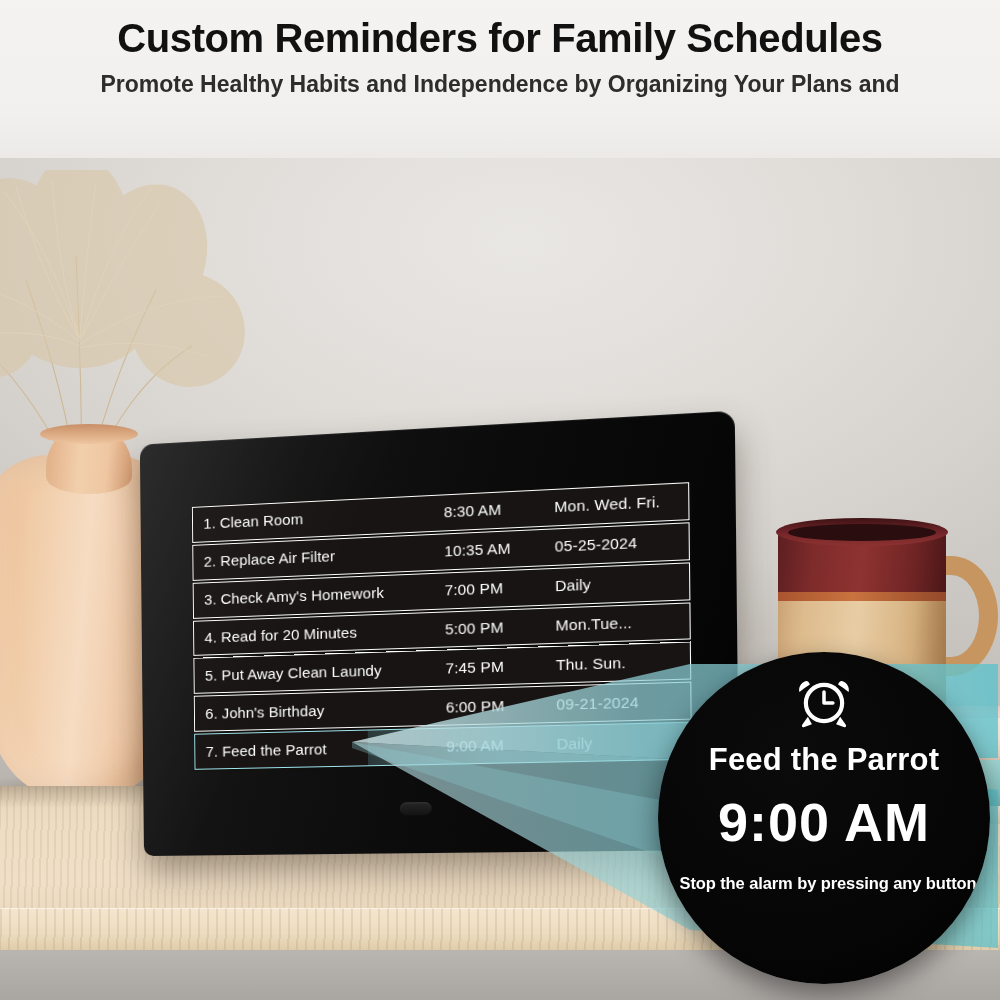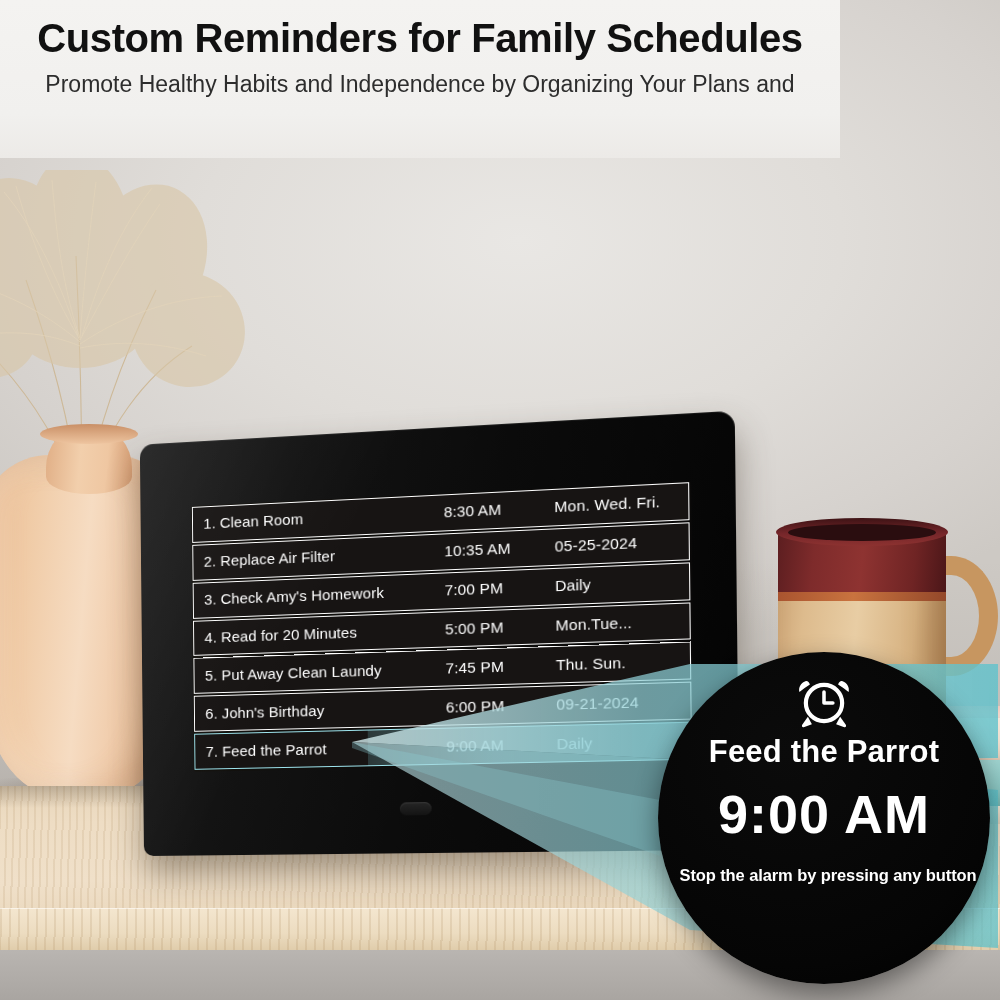--- a/index.html
+++ b/index.html
@@ -194,47 +194,47 @@
     border-radius:50%;
     background:radial-gradient(circle at 40% 30%, #0b0b0b 0%, #050505 70%, #000 100%);
     box-shadow: 0 10px 26px rgba(0,0,0,.45);
     overflow:hidden;
     display:flex; flex-direction:column; align-items:center;
     padding-top:26px;
   }
   .alarm-icon{ width:52px; height:50px; margin-bottom:6px; }
   .alarm-title{
     color:#fff; font-weight:bold; font-size:31px; line-height:1.05;
-    white-space:nowrap; letter-spacing:.2px; margin-top:2px;
+    white-space:nowrap; letter-spacing:.2px; margin-top:10px;
   }
   .alarm-time{
     color:#fff; font-weight:bold; font-size:54px; line-height:1.05;
     white-space:nowrap; letter-spacing:1px; margin-top:17px;
   }
   .alarm-hint{
     color:#fff; font-weight:bold; font-size:16.5px;
     white-space:nowrap; margin-top:24px; letter-spacing:-.1px;
     width:352px; text-align:center; margin-left:8px;
   }
 
   
   .banner{
-    position:absolute; left:0; top:0; width:840px; height:158px;
+    position:absolute; left:0; top:0; width:1000px; height:158px;
     background:linear-gradient(180deg,#f4f3f1 0%, #f1f0ee 72%, #eceae7 100%);
     z-index:30;
     display:flex; flex-direction:column; align-items:center;
     padding-top:16px;
   }
   .banner h1{
     font-size:40px; font-weight:bold; color:#111; letter-spacing:-.4px;
     white-space:nowrap; line-height:1.12;
   }
   .banner .sub{
     font-size:23px; color:#2d2d2d; line-height:1.34; text-align:center;
-    max-width:940px; margin-top:8px; font-weight:400;
+    max-width:940px; margin-top:8px; font-weight:700;
   }
 </style>
 </head>
 <body>
 
 <div id="scene">
 
   <div class="wall"></div>
   <div class="wall-shadow"></div>
 

